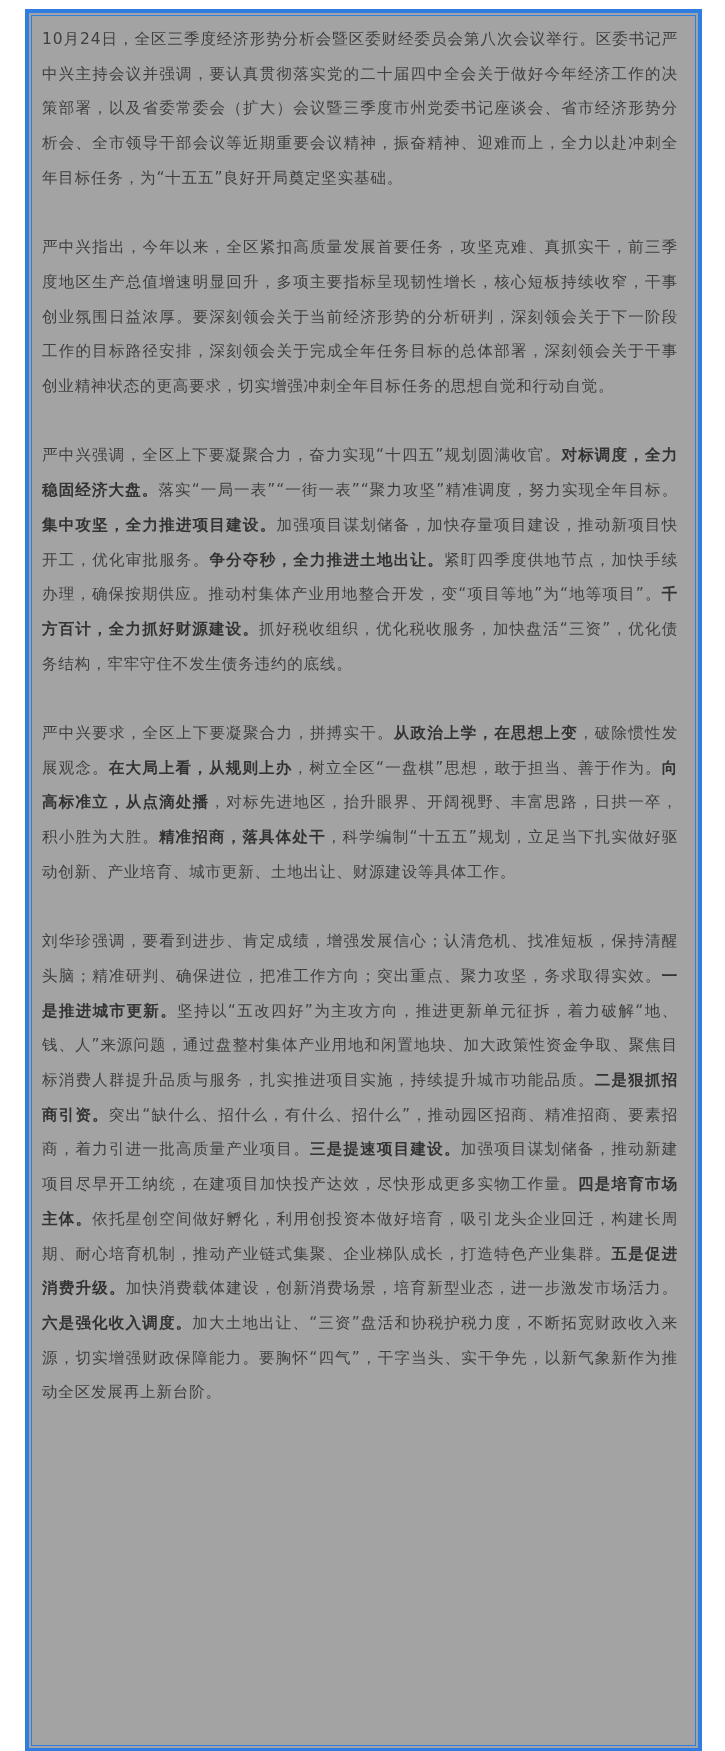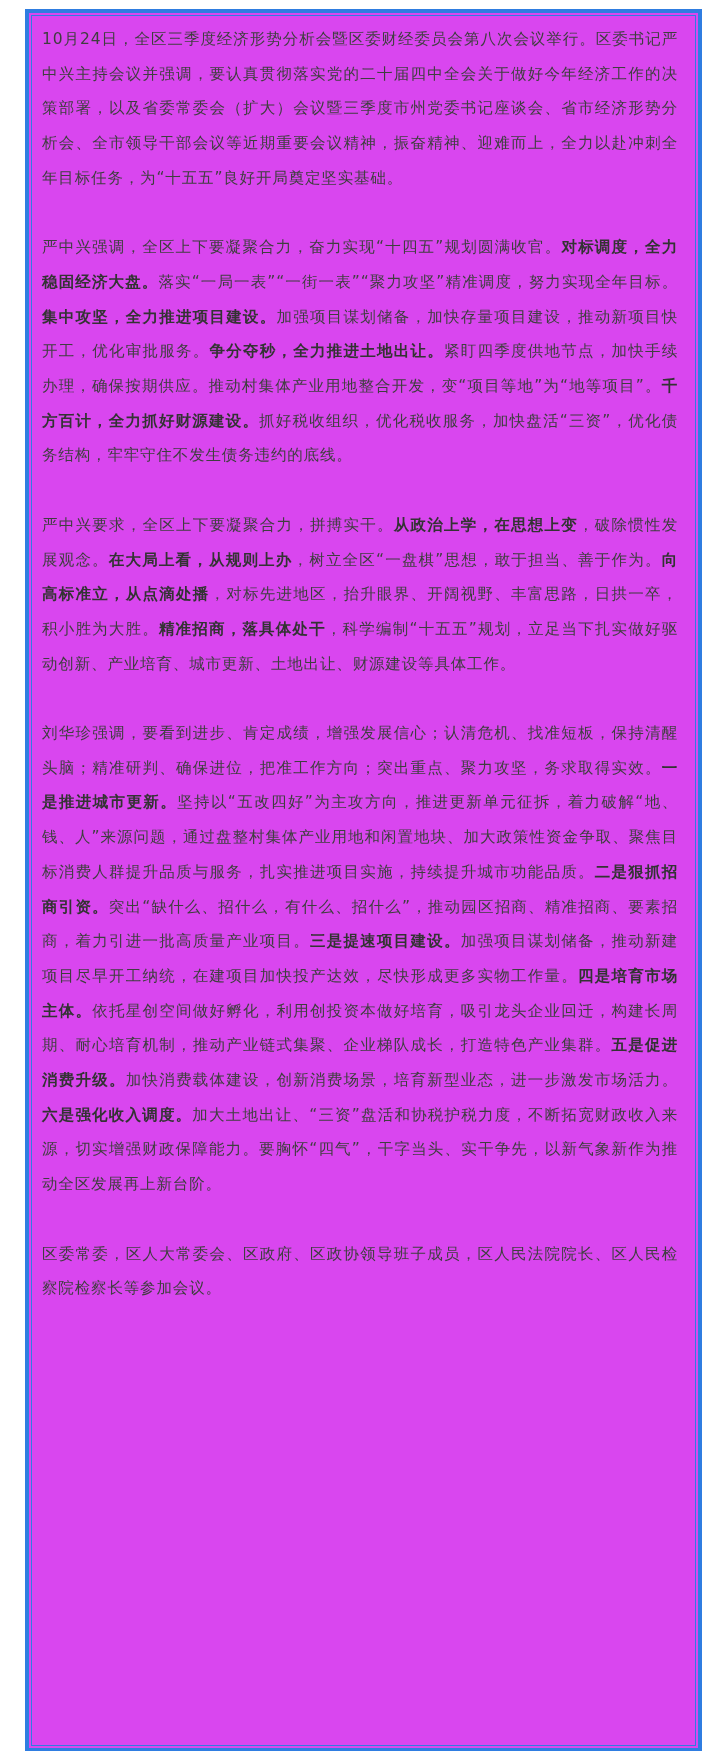--- a/index.html
+++ b/index.html
@@ -4,21 +4,21 @@
   <style>
     html, body { margin: 0; padding: 0; background: #ffffff; }
     body { width: 725px; height: 1751px; position: relative; overflow: hidden; }
     .outer-frame {
       position: absolute;
       left: 25px; top: 9px;
       width: 677px; height: 1742px;
       box-sizing: border-box;
       border: 4px solid #2f7de1;
       border-bottom-width: 3px;
-      background: #d946ef;
+      background: #a3a3a3;
     }
     .inner-frame {
       position: absolute;
       left: 2px; top: 2px; right: 2px; bottom: 2px;
       border: 1.5px solid #2f7de1;
       box-sizing: border-box;
     }
     .content {
       position: absolute;
       left: 13px; top: 9px;
@@ -37,25 +37,25 @@
 </head>
 <body>
 
 <div class="outer-frame">
   <div class="inner-frame"></div>
   <div class="content">
     <p>
       <span>10月24日，全区三季度经济形势分析会暨区委财经委员会第八次会议举行。区委书记严中兴主持会议并强调，要认真贯彻落实党的二十届四中全会关于做好今年经济工作的决策部署，以及省委常委会（扩大）会议暨三季度市州党委书记座谈会、省市经济形势分析会、全市领导干部会议等近期重要会议精神，振奋精神、迎难而上，全力以赴冲刺全年目标任务，为“十五五”良好开局奠定坚实基础。</span>
     </p>
     <p>
+      <span>严中兴指出，今年以来，全区紧扣高质量发展首要任务，攻坚克难、真抓实干，前三季度地区生产总值增速明显回升，多项主要指标呈现韧性增长，核心短板持续收窄，干事创业氛围日益浓厚。要深刻领会关于当前经济形势的分析研判，深刻领会关于下一阶段工作的目标路径安排，深刻领会关于完成全年任务目标的总体部署，深刻领会关于干事创业精神状态的更高要求，切实增强冲刺全年目标任务的思想自觉和行动自觉。</span>
+    </p>
+    <p>
       <span>严中兴强调，全区上下要凝聚合力，奋力实现“十四五”规划圆满收官。</span><b>对标调度，全力稳固经济大盘。</b><span>落实“一局一表”“一街一表”“聚力攻坚”精准调度，努力实现全年目标。</span><b>集中攻坚，全力推进项目建设。</b><span>加强项目谋划储备，加快存量项目建设，推动新项目快开工，优化审批服务。</span><b>争分夺秒，全力推进土地出让。</b><span>紧盯四季度供地节点，加快手续办理，确保按期供应。推动村集体产业用地整合开发，变“项目等地”为“地等项目”。</span><b>千方百计，全力抓好财源建设。</b><span>抓好税收组织，优化税收服务，加快盘活“三资”，优化债务结构，牢牢守住不发生债务违约的底线。</span>
     </p>
     <p>
       <span>严中兴要求，全区上下要凝聚合力，拼搏实干。</span><b>从政治上学，在思想上变</b><span>，破除惯性发展观念。</span><b>在大局上看，从规则上办</b><span>，树立全区“一盘棋”思想，敢于担当、善于作为。</span><b>向高标准立，从点滴处播</b><span>，对标先进地区，抬升眼界、开阔视野、丰富思路，日拱一卒，积小胜为大胜。</span><b>精准招商，落具体处干</b><span>，科学编制“十五五”规划，立足当下扎实做好驱动创新、产业培育、城市更新、土地出让、财源建设等具体工作。</span>
     </p>
     <p>
       <span>刘华珍强调，要看到进步、肯定成绩，增强发展信心；认清危机、找准短板，保持清醒头脑；精准研判、确保进位，把准工作方向；突出重点、聚力攻坚，务求取得实效。</span><b>一是推进城市更新。</b><span>坚持以“五改四好”为主攻方向，推进更新单元征拆，着力破解“地、钱、人”来源问题，通过盘整村集体产业用地和闲置地块、加大政策性资金争取、聚焦目标消费人群提升品质与服务，扎实推进项目实施，持续提升城市功能品质。</span><b>二是狠抓招商引资。</b><span>突出“缺什么、招什么，有什么、招什么”，推动园区招商、精准招商、要素招商，着力引进一批高质量产业项目。</span><b>三是提速项目建设。</b><span>加强项目谋划储备，推动新建项目尽早开工纳统，在建项目加快投产达效，尽快形成更多实物工作量。</span><b>四是培育市场主体。</b><span>依托星创空间做好孵化，利用创投资本做好培育，吸引龙头企业回迁，构建长周期、耐心培育机制，推动产业链式集聚、企业梯队成长，打造特色产业集群。</span><b>五是促进消费升级。</b><span>加快消费载体建设，创新消费场景，培育新型业态，进一步激发市场活力。</span><b>六是强化收入调度。</b><span>加大土地出让、“三资”盘活和协税护税力度，不断拓宽财政收入来源，切实增强财政保障能力。要胸怀“四气”，干字当头、实干争先，以新气象新作为推动全区发展再上新台阶。</span>
     </p>
-    <p>
-      <span>区委常委，区人大常委会、区政府、区政协领导班子成员，区人民法院院长、区人民检察院检察长等参加会议。</span>
-    </p>
   </div>
 </div>
 
 </body></html>

